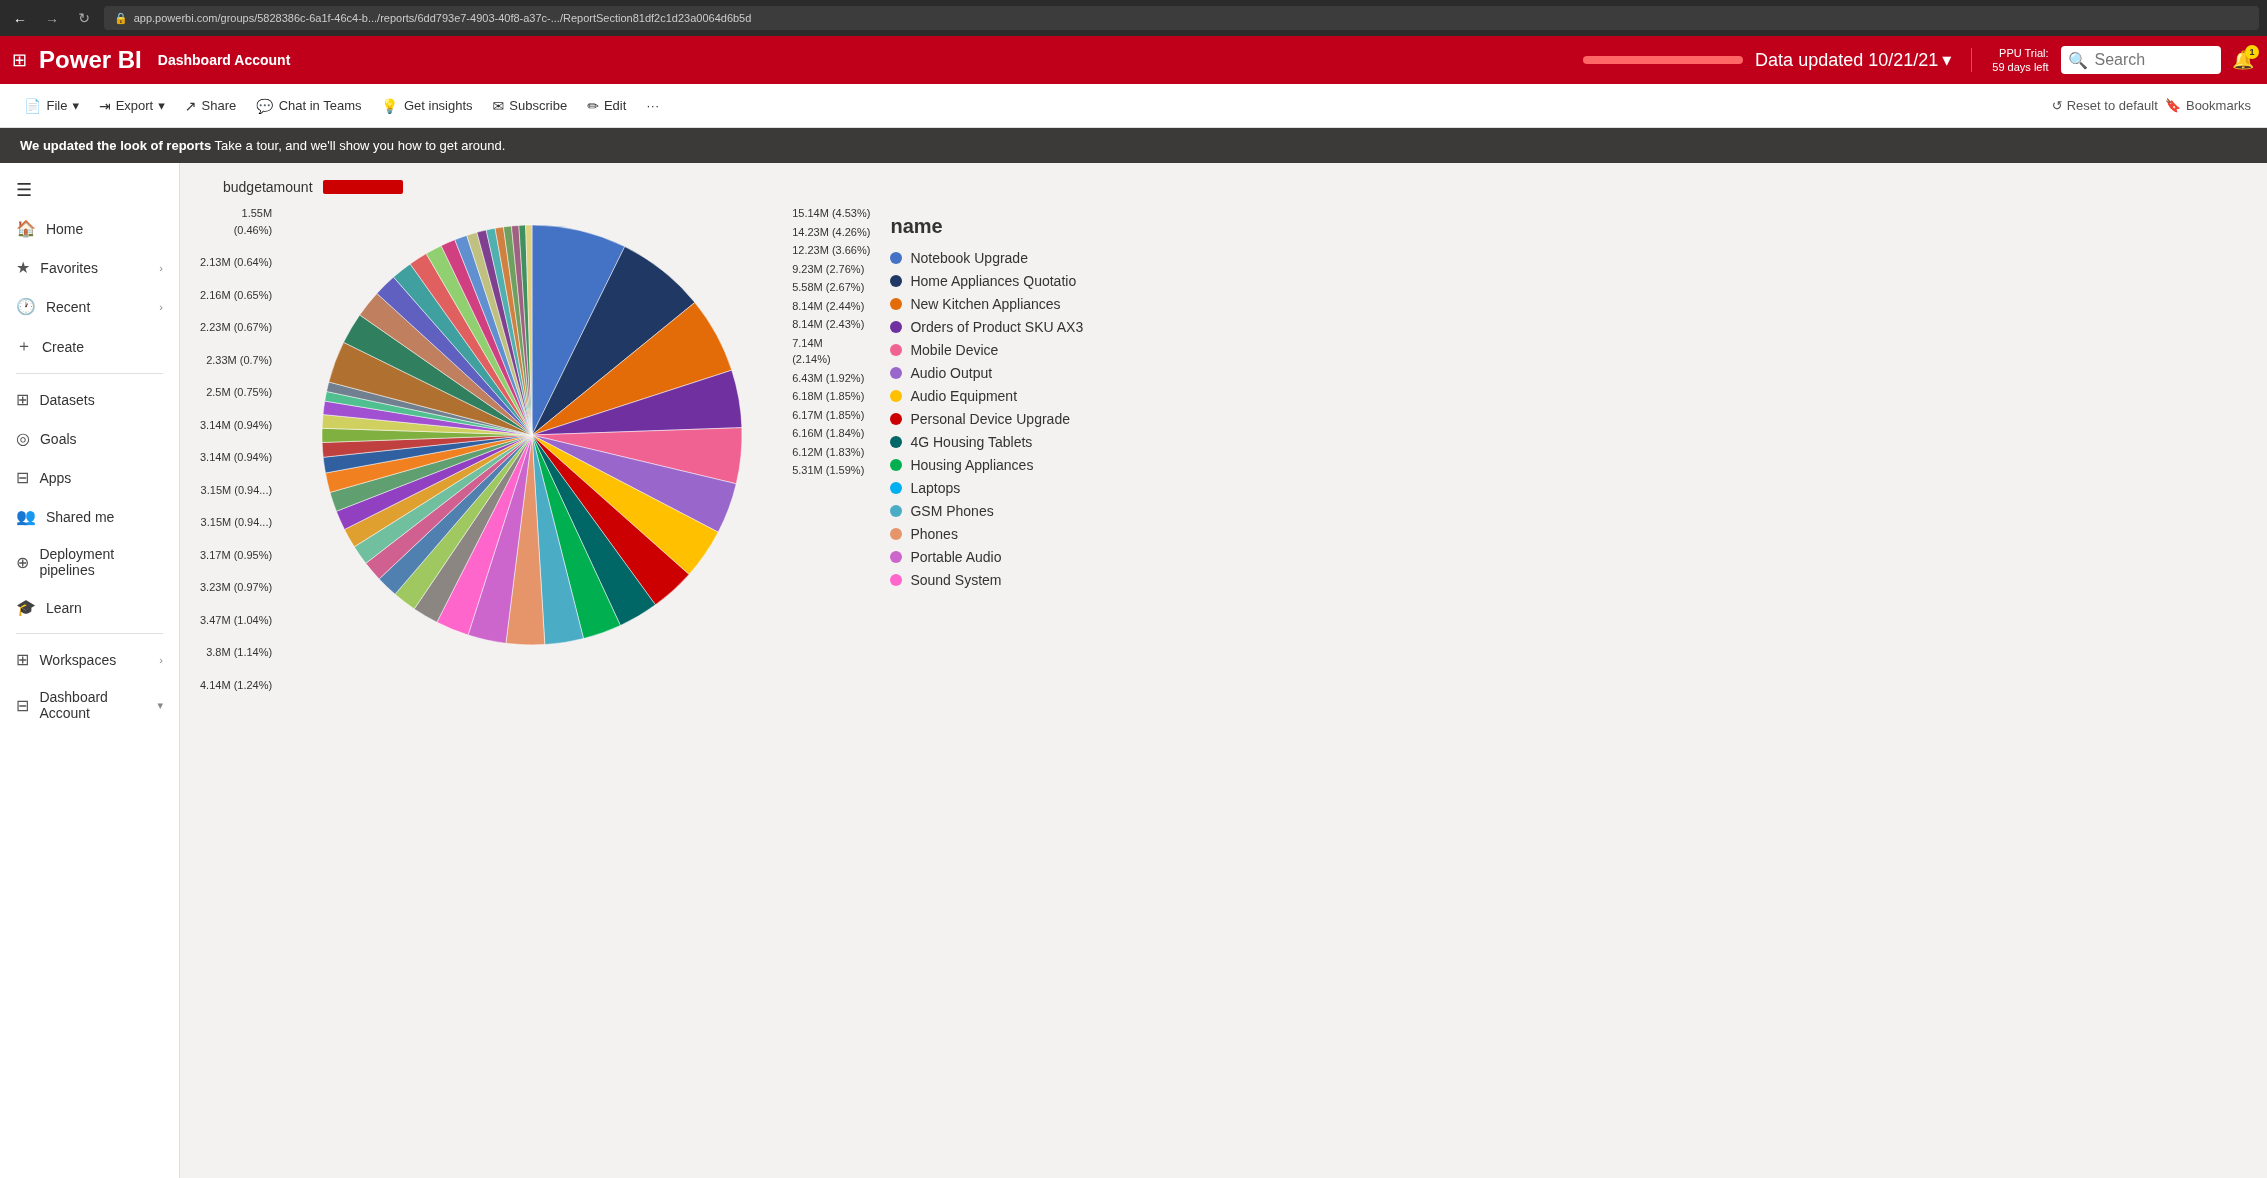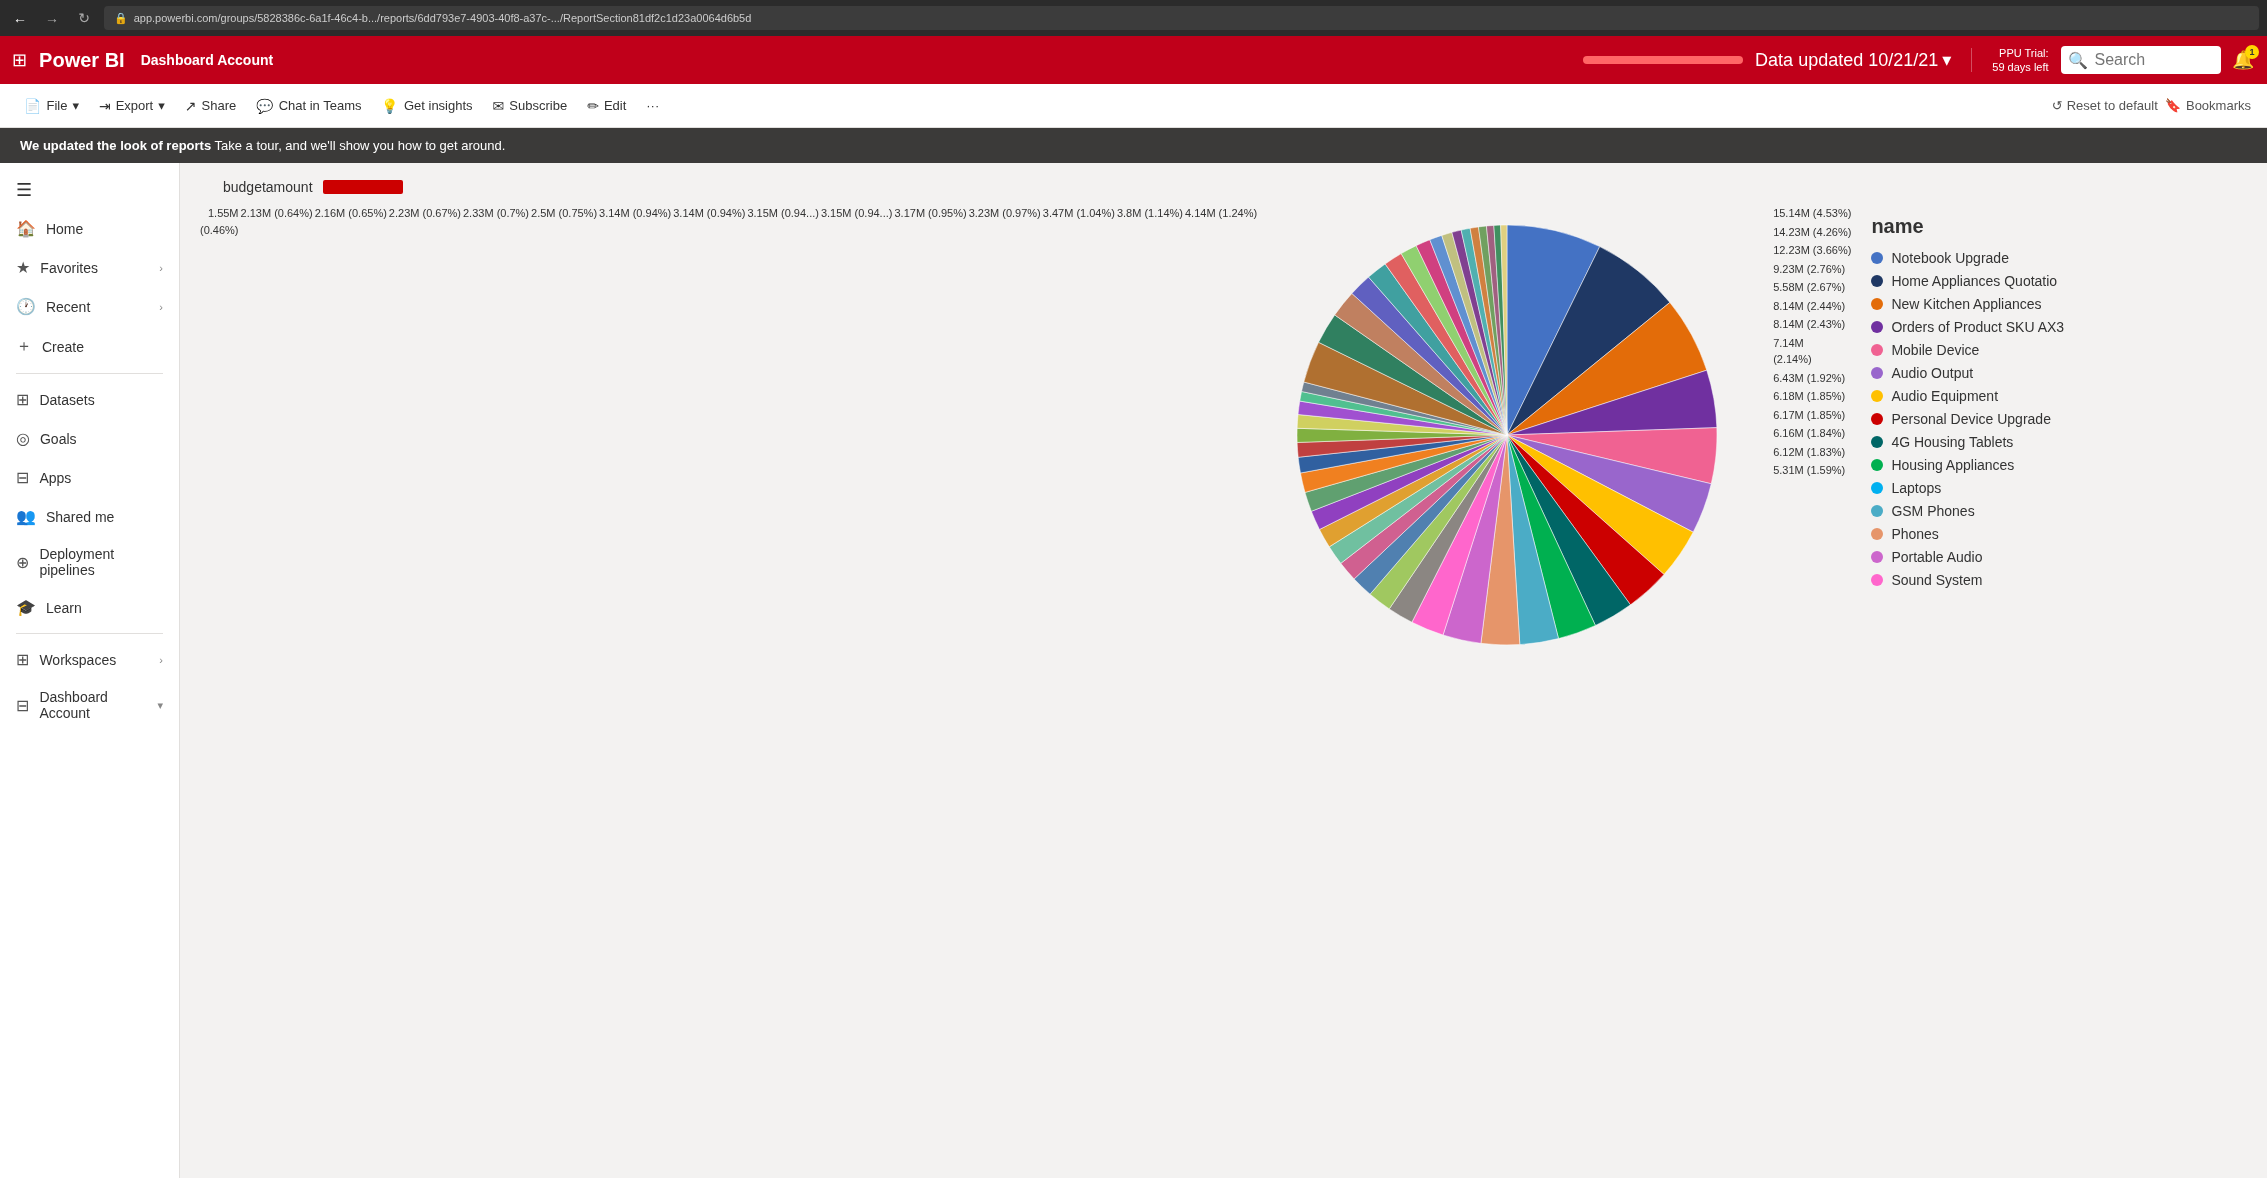--- a/index.html
+++ b/index.html
@@ -40,21 +40,21 @@
     
     .top-nav {
       background: #c0001a;
       height: 48px;
       display: flex;
       align-items: center;
       padding: 0 12px;
       gap: 12px;
     }
     .waffle-icon { color: white; font-size: 18px; cursor: pointer; }
-    .brand-logo { color: white; font-size: 20px; font-weight: 600; margin-right: 4px; }
+    .brand-logo { color: white; font-size: 24px; font-weight: 600; margin-right: 4px; }
     .app-name { color: white; font-size: 14px; font-weight: 600; }
     .top-nav-spacer { flex: 1; }
     .progress-bar-area {
       width: 160px;
       height: 8px;
       background: #ff6666;
       border-radius: 4px;
     }
     .data-updated {
       color: white;
@@ -203,29 +203,31 @@
     .budget-bar { width: 80px; height: 14px; background: #cc0000; border-radius: 2px; }
 
     
     .chart-legend-wrapper {
       display: flex;
       gap: 20px;
       align-items: flex-start;
     }
     .pie-labels-left {
       display: flex;
-      gap: 2px;
+      flex-direction: column;
+      gap: 16px;
       text-align: right;
+      margin-right: 10px;
     }
     .pie-labels-right {
       display: flex;
       flex-direction: column;
       gap: 2px;
       text-align: left;
-      margin-left: 16px;
+      margin-left: 10px;
     }
     .pie-label {
       font-size: 11px;
       color: #333;
       white-space: nowrap;
       line-height: 1.5;
     }
     svg.pie-chart {
       display: block;
     }

